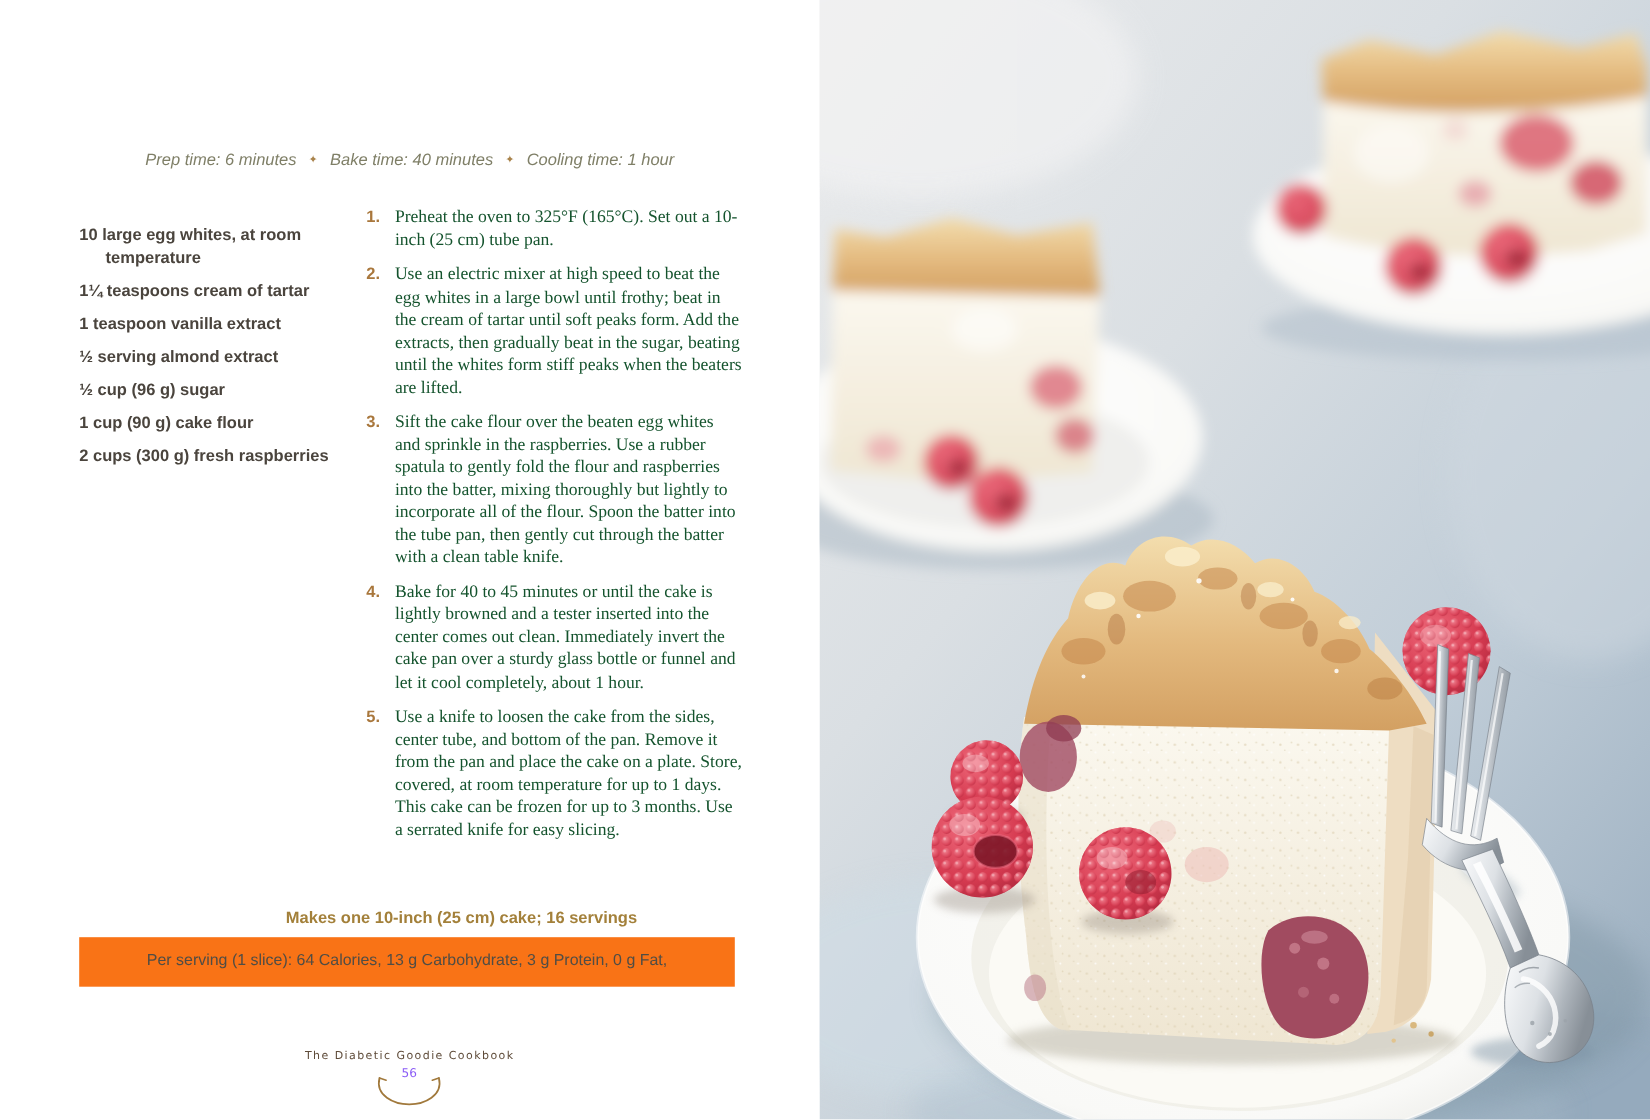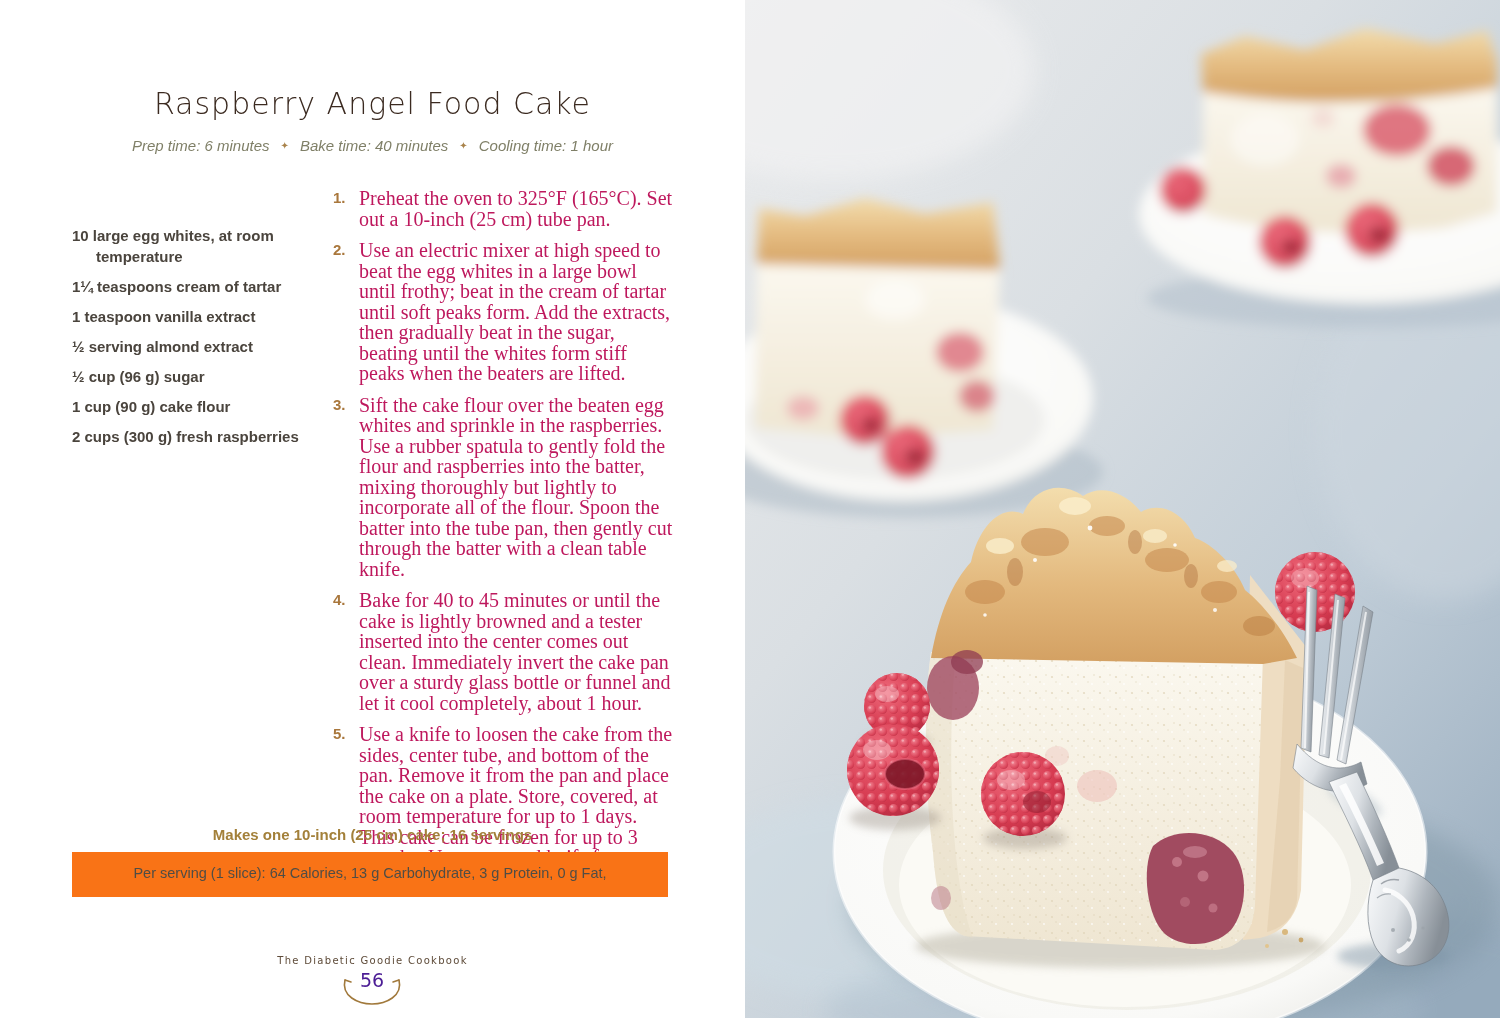--- a/index.html
+++ b/index.html
@@ -7,50 +7,49 @@
           font-family:"Liberation Sans",sans-serif;}
   
   .page-left{position:absolute;left:0;top:0;width:745px;height:1018px;background:#ffffff;}
   .title{position:absolute;top:86px;left:0;width:100%;text-align:center;
          font-family:"DejaVu Sans",sans-serif;font-weight:300;font-size:30px;
          letter-spacing:1px;color:#3b2a20;}
   .meta{position:absolute;top:137px;left:0;width:100%;text-align:center;
         font-style:italic;font-size:15px;color:#7f7f67;}
   .meta .sep{color:#a9834b;font-style:normal;font-size:10px;padding:0 11px;
              position:relative;top:-2px;}
-  .ingredients{position:absolute;left:72px;top:203px;width:240px;margin-top:22px;}
+  .ingredients{position:absolute;left:72px;top:203px;width:240px;}
   .ingredient{font-weight:bold;font-size:15px;line-height:21px;color:#4a443d;
               margin-bottom:9px;padding-left:24px;text-indent:-24px;}
   .steps{position:absolute;left:333px;top:188px;width:342px;}
   .step{display:flex;margin-bottom:11px;}
   .step-num{flex:0 0 26px;font-weight:bold;font-size:15px;color:#a9773c;padding-top:1px;}
-  .step-text{font-family:"Liberation Serif",serif;font-size:20px;line-height:20.5px;color:#be185d;}
+  .step-text{font-family:"Liberation Serif",serif;font-size:16px;line-height:20.5px;color:#14532d;}
   .yield{position:absolute;top:826px;left:0;width:745px;text-align:center;
-         font-weight:bold;font-size:15px;color:#a3803a;}
+         font-weight:bold;font-size:15px;color:#a3803a;padding-left:47px;}
   .nutrition{position:absolute;left:72px;top:852px;width:580px;background:#f97316;
              padding:11px 8px 12px 8px;text-align:center;font-size:14.5px;
              line-height:21.5px;color:#504d45;}
   .footer-title{position:absolute;top:955px;left:0;width:745px;text-align:center;
                 font-family:"DejaVu Sans",sans-serif;font-size:10px;
                 letter-spacing:1.3px;color:#5e4b39;}
   .page-num-wrap{position:absolute;top:969px;left:336px;width:72px;height:42px;text-align:center;}
   .page-num{position:relative;z-index:2;font-family:"DejaVu Sans",sans-serif;
-            font-size:19px;color:#4c1d95;}
+            font-size:11px;color:#8b5cf6;}
   .page-num-wrap svg{position:absolute;left:0;top:7px;z-index:1;}
   
   .page-photo{position:absolute;left:745px;top:0;width:755px;height:1018px;}
 </style>
 </head>
 <body>
 
 <div id="canvas">
 
   <div class="page-left">
 
-    <div class="title">Raspberry Angel Food Cake</div>
 
     <div class="meta">
       <span>Prep time: 6 minutes</span><span class="sep">✦</span><span>Bake time: 40 minutes</span><span class="sep">✦</span><span>Cooling time: 1 hour</span>
     </div>
 
     <div class="ingredients">
       <div class="ingredient">10 large egg whites, at room temperature</div>
       <div class="ingredient">1¼ teaspoons cream of tartar</div>
       <div class="ingredient">1 teaspoon vanilla extract</div>
       <div class="ingredient">½ serving almond extract</div>

